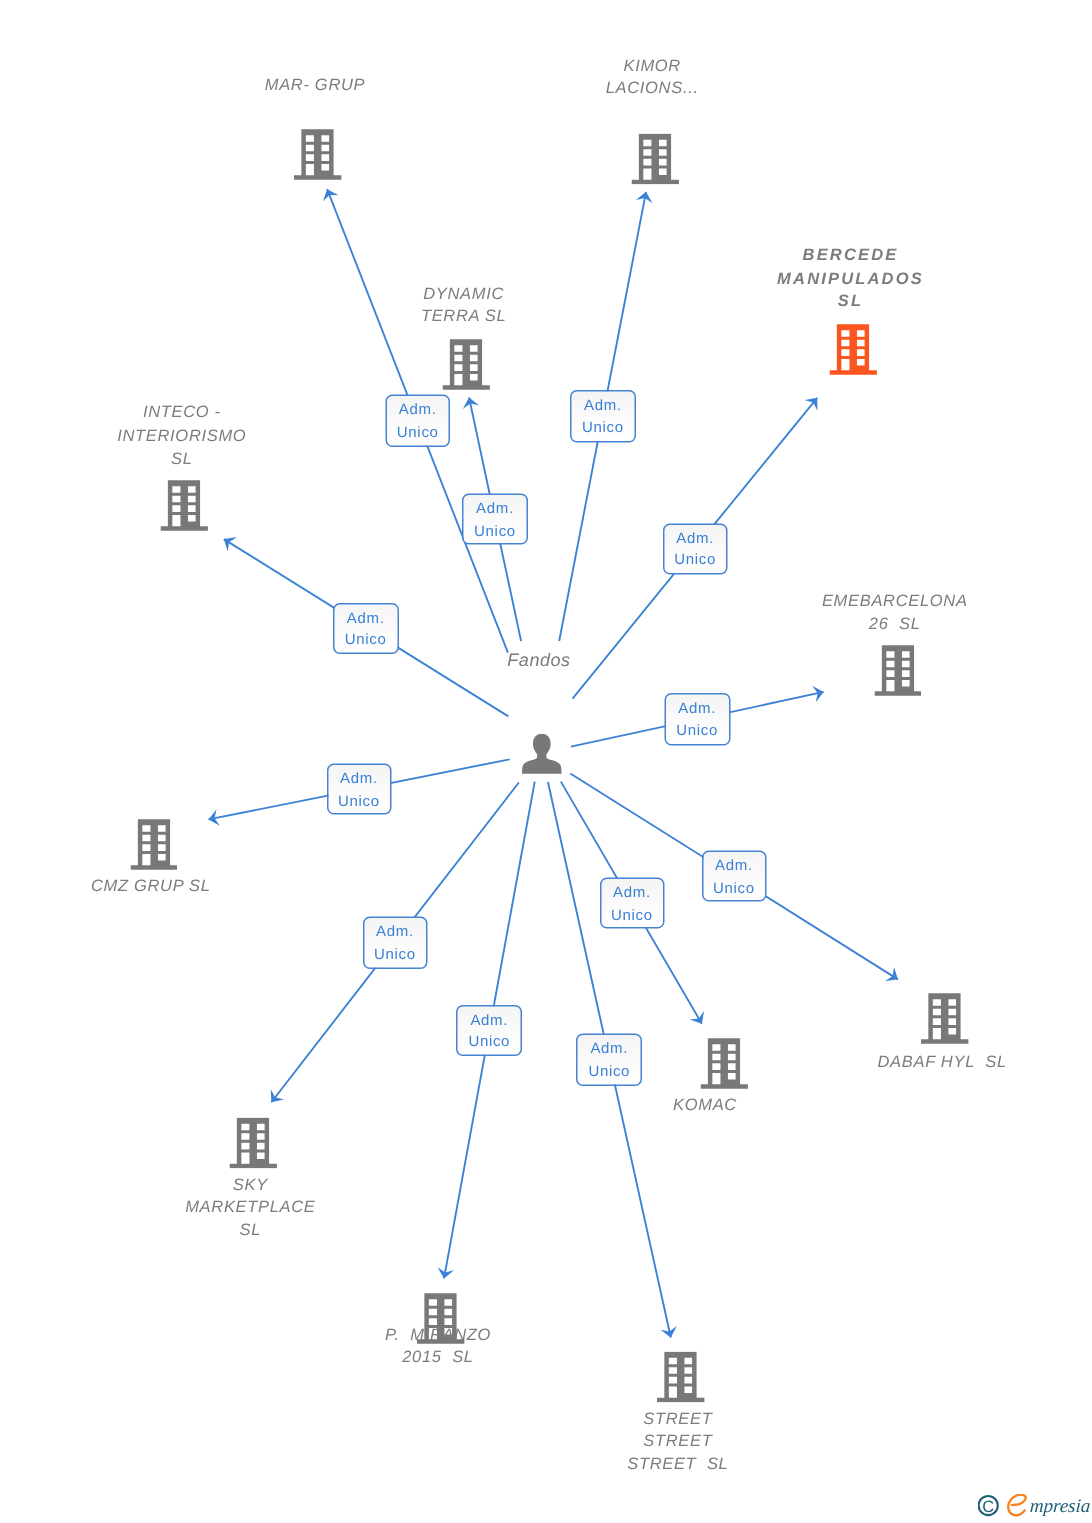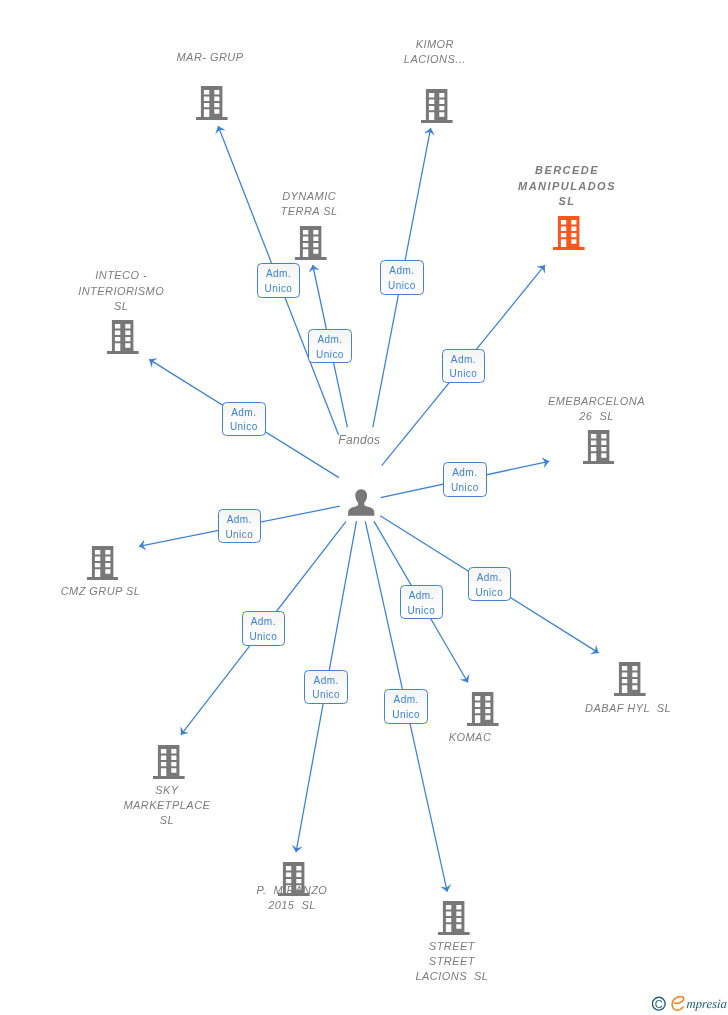--- a/index.html
+++ b/index.html
@@ -118,21 +118,21 @@
         <svg class="bldg" width="31.6" height="34.0" viewBox="0 0 31.6 34" aria-hidden="true">
           <path fill="#787878" fill-rule="evenodd" d="M4.9 0.1 H26.4 V30.9 H31.6 V33.9 H0 V30.9 H4.9 Z M7.9 4.1 H13.3 V8.5 H7.9 Z M18.3 4.1 H23.4 V8.5 H18.3 Z M7.9 10.5 H13.3 V14.9 H7.9 Z M18.3 10.5 H23.4 V14.9 H18.3 Z M7.9 16.9 H13.3 V21.3 H7.9 Z M18.3 16.9 H23.4 V21.3 H18.3 Z M7.9 23.3 H13.3 V30.9 H7.9 Z M18.3 23.3 H23.4 V27.7 H18.3 Z"></path>
         </svg>
       </div>
     <div class="node-label" style="top:883px;left:92.00px"><div class="ln">P.  MIRANZO</div><div class="ln">2015  SL</div></div>
     <div class="node" style="left:438.10px;top:900.60px">
         <svg class="bldg" width="31.6" height="34.0" viewBox="0 0 31.6 34" aria-hidden="true">
           <path fill="#787878" fill-rule="evenodd" d="M4.9 0.1 H26.4 V30.9 H31.6 V33.9 H0 V30.9 H4.9 Z M7.9 4.1 H13.3 V8.5 H7.9 Z M18.3 4.1 H23.4 V8.5 H18.3 Z M7.9 10.5 H13.3 V14.9 H7.9 Z M18.3 10.5 H23.4 V14.9 H18.3 Z M7.9 16.9 H13.3 V21.3 H7.9 Z M18.3 16.9 H23.4 V21.3 H18.3 Z M7.9 23.3 H13.3 V30.9 H7.9 Z M18.3 23.3 H23.4 V27.7 H18.3 Z"></path>
         </svg>
       </div>
-    <div class="node-label" style="top:938.80px;left:251.90px"><div class="ln">STREET</div><div class="ln">STREET</div><div class="ln">LACIONS  SL</div></div>
+    <div class="node-label" style="top:938.80px;left:251.90px"><div class="ln">STREET</div><div class="ln">STREET</div><div class="ln">STREET  SL</div></div>
     <div class="node" style="left:348.20px;top:489.00px">
         <svg class="person" width="26.4" height="27" viewBox="0 0 26.4 27" aria-hidden="true">
           <path fill="#787878" d="M13.2 0.2 C9.2 0.2 7.3 3.2 7.3 6.8 C7.3 10.3 9.2 12.8 10.1 13.6 L10.1 15.6 C10.1 16.6 8.8 17.2 6.7 17.7 C3.7 18.4 1.5 19.6 0.7 21.1 C0.2 22.0 0.0 24.5 0.0 26.8 L26.4 26.8 C26.4 24.5 26.2 22.0 25.7 21.1 C24.9 19.6 22.7 18.4 19.7 17.7 C17.6 17.2 16.3 16.6 16.3 15.6 L16.3 13.6 C17.2 12.8 19.1 10.3 19.1 6.8 C19.1 3.2 17.2 0.2 13.2 0.2 Z"></path>
         </svg>
       </div>
     <div class="node-label center-label" style="top:432.79px;left:159.30px"><div class="ln">Fandos</div></div>
   </div>
   <div class="elabels">
     <div class="edge-label" style="left:256.70px;top:263.40px">
         <span class="el1">Adm.</span>

